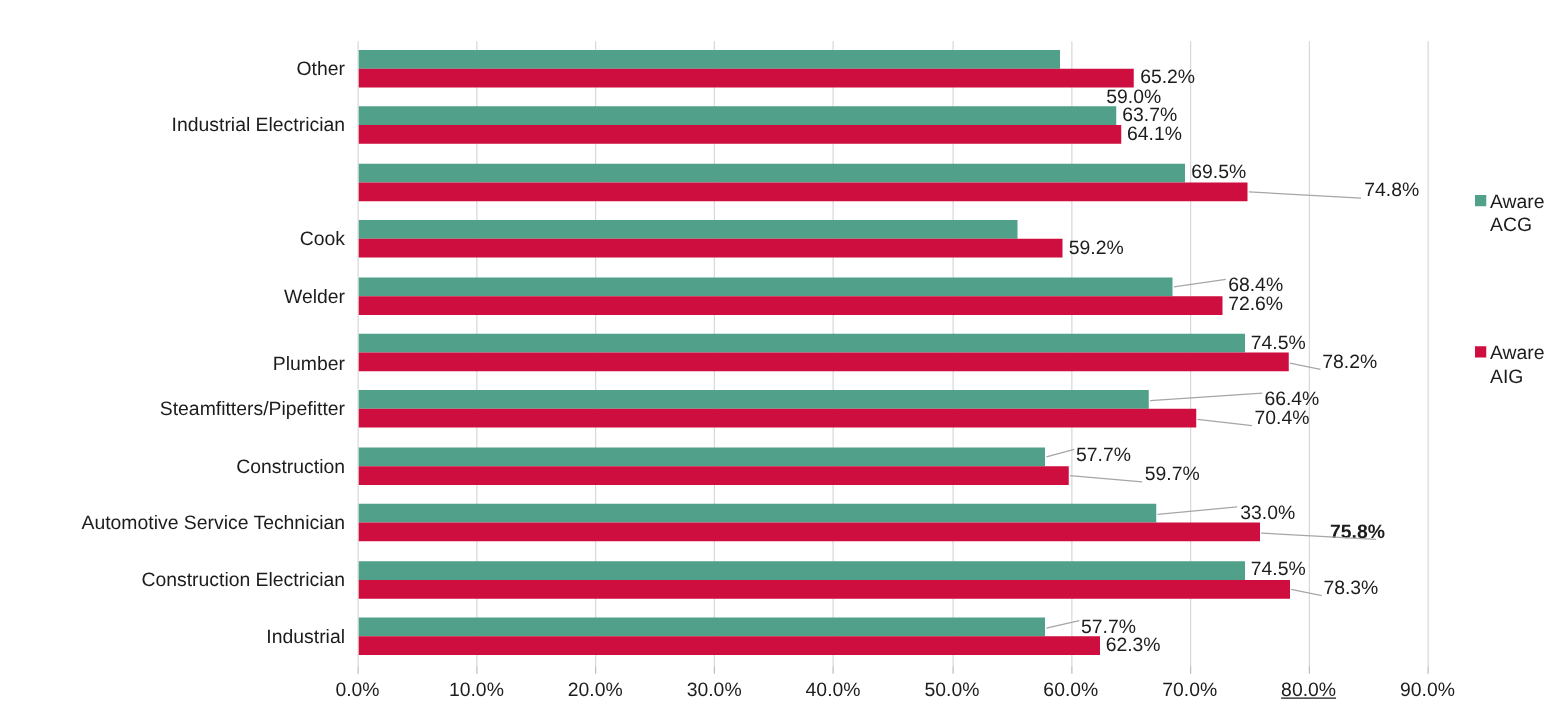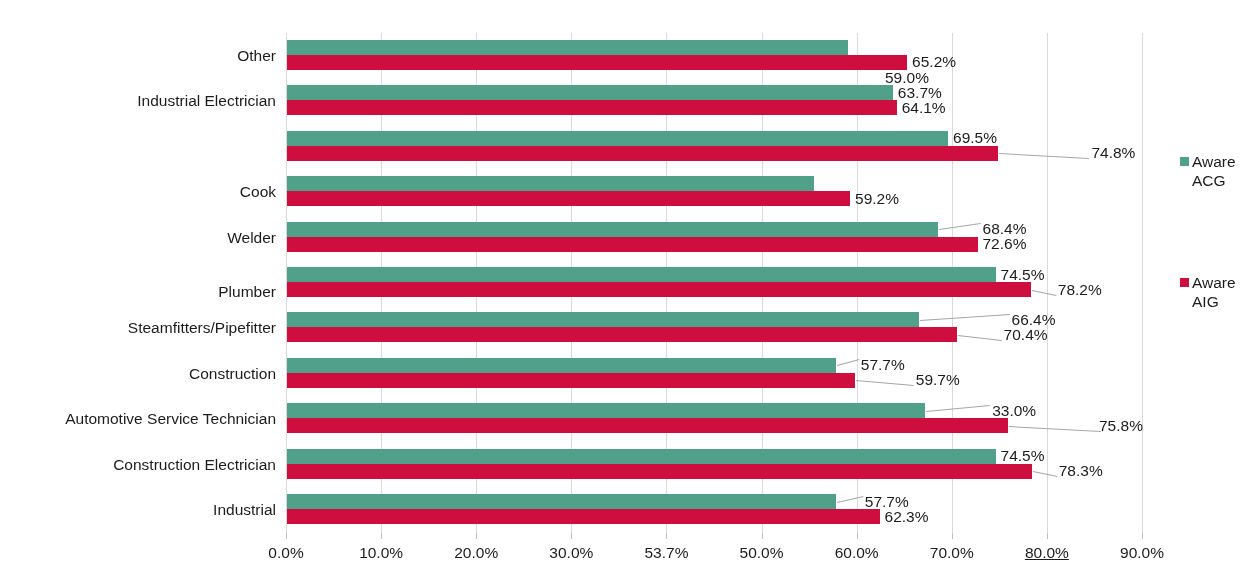--- a/index.html
+++ b/index.html
@@ -199,21 +199,21 @@
       <div class="bar acg" style="left: 1px; top: 324.909px; width: 548.791px;"></div>
       <div class="bar aig" style="left: 1px; top: 339.909px; width: 567.813px;"></div>
       <div class="dlabel" style="left: 574.791px; top: 324.409px;">57.7%</div>
       <div class="leader" style="left: 550.791px; top: 332.409px; width: 22.8035px; transform: rotate(-15.2551deg);"></div>
       <div class="dlabel" style="left: 629.813px; top: 339.409px;">59.7%</div>
       <div class="leader" style="left: 569.813px; top: 347.409px; width: 58.2151px; transform: rotate(4.92711deg);"></div>
       <div class="bar acg" style="left: 1px; top: 370.364px; width: 638.196px;"></div>
       <div class="bar aig" style="left: 1px; top: 385.364px; width: 720.942px;"></div>
       <div class="dlabel" style="left: 706.196px; top: 369.864px;">33.0%</div>
       <div class="leader" style="left: 640.196px; top: 377.864px; width: 64.2806px; transform: rotate(-5.35583deg);"></div>
-      <div class="dlabel" style="left: 813px; top: 384.864px;">75.8%</div>
+      <div class="dlabel" style="left: 778px; top: 384.864px; font-weight: bold;">75.8%</div>
       <div class="leader" style="left: 722.942px; top: 392.864px; width: 92.1358px; transform: rotate(3.11084deg);"></div>
       <div class="bar acg" style="left: 1px; top: 415.818px; width: 708.578px;"></div>
       <div class="bar aig" style="left: 1px; top: 430.818px; width: 744.72px;"></div>
       <div class="dlabel" style="left: 714.578px; top: 415.318px;">74.5%</div>
       <div class="dlabel" style="left: 772.72px; top: 430.318px;">78.3%</div>
       <div class="leader" style="left: 746.72px; top: 438.318px; width: 24.5153px; transform: rotate(11.7683deg);"></div>
       <div class="bar acg" style="left: 1px; top: 461.273px; width: 548.791px;"></div>
       <div class="bar aig" style="left: 1px; top: 476.273px; width: 592.542px;"></div>
       <div class="dlabel" style="left: 578.791px; top: 460.773px;">57.7%</div>
       <div class="leader" style="left: 550.791px; top: 468.773px; width: 26.6833px; transform: rotate(-12.9946deg);"></div>
@@ -223,21 +223,21 @@
   <div id="x-axis">
       <div class="tick-mark" style="left: 0px;"></div>
       <div class="tick-label" style="left: 0px;">0.0%</div>
       <div class="tick-mark" style="left: 95.1111px;"></div>
       <div class="tick-label" style="left: 95.1111px;">10.0%</div>
       <div class="tick-mark" style="left: 190.222px;"></div>
       <div class="tick-label" style="left: 190.222px;">20.0%</div>
       <div class="tick-mark" style="left: 285.333px;"></div>
       <div class="tick-label" style="left: 285.333px;">30.0%</div>
       <div class="tick-mark" style="left: 380.444px;"></div>
-      <div class="tick-label" style="left: 380.444px;">53.7%</div>
+      <div class="tick-label" style="left: 380.444px;">40.0%</div>
       <div class="tick-mark" style="left: 475.556px;"></div>
       <div class="tick-label" style="left: 475.556px;">50.0%</div>
       <div class="tick-mark" style="left: 570.667px;"></div>
       <div class="tick-label" style="left: 570.667px;">60.0%</div>
       <div class="tick-mark" style="left: 665.778px;"></div>
       <div class="tick-label" style="left: 665.778px;">70.0%</div>
       <div class="tick-mark" style="left: 760.889px;"></div>
       <div class="tick-label" style="left: 760.889px; text-decoration: underline;">80.0%</div>
       <div class="tick-mark" style="left: 856px;"></div>
       <div class="tick-label" style="left: 856px;">90.0%</div>

